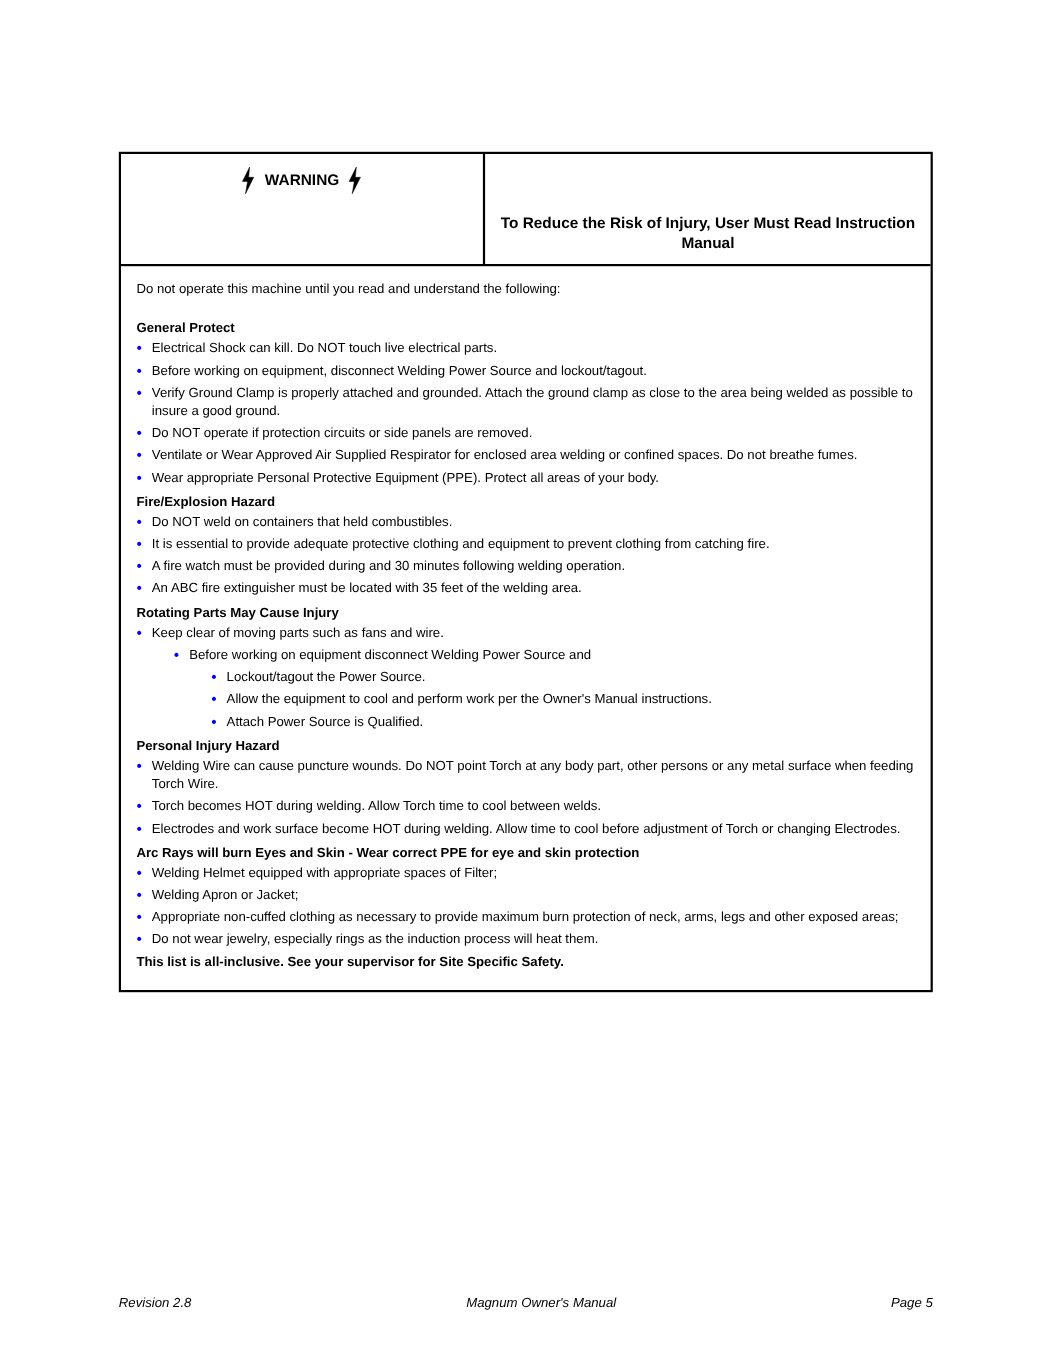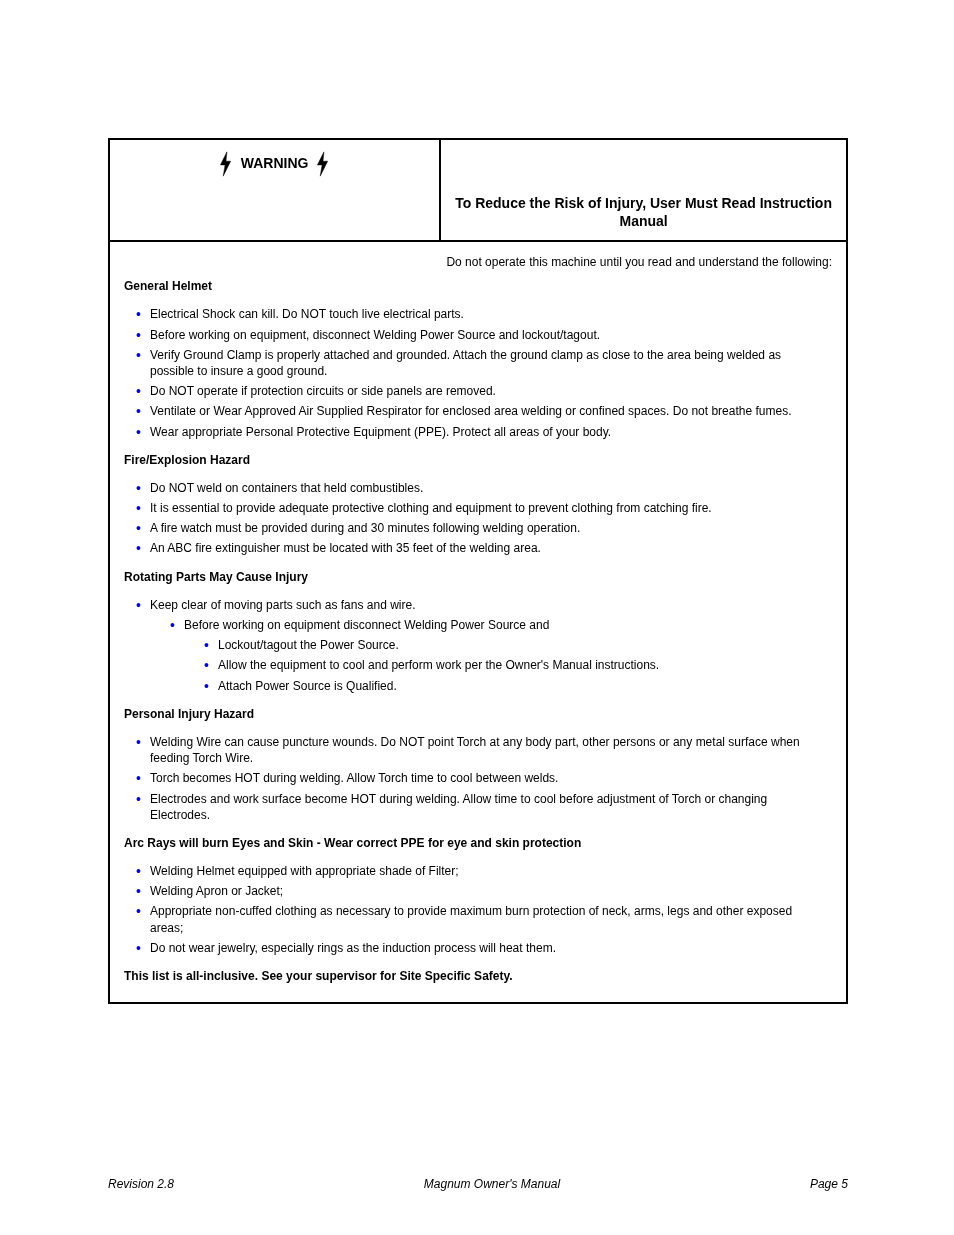--- a/index.html
+++ b/index.html
@@ -49,27 +49,26 @@
     width: 20px;
     height: 28px;
     vertical-align: middle;
   }
   .table-body {
     padding: 12px 14px 18px 14px;
     font-size: 12px;
     line-height: 1.35;
   }
   .intro {
-    margin-bottom: 8px;
-    text-align: right;
+    margin-bottom: 20px;
   }
   ul.bullets {
     list-style: none;
     padding-left: 0;
-    margin: 12px;
+    margin: 0;
   }
   ul.bullets > li {
     position: relative;
     padding-left: 14px;
     margin-bottom: 4px;
   }
   ul.bullets > li::before {
     content: "•";
     color: #0000ff;
     position: absolute;
@@ -124,21 +123,21 @@
           <path d="M 11 2 L 4 16 L 9 16 L 7 28 L 15 12 L 10 12 Z" fill="#000" stroke="#000" stroke-width="0.5"></path>
         </svg>
       </div>
       <div class="header-right">
         <span class="hdr-label">To Reduce the Risk of Injury, User Must Read Instruction Manual</span>
       </div>
     </div>
     <div class="table-body">
       <div class="intro">Do not operate this machine until you read and understand the following:</div>
 
-      <div class="section-title">General Helmet</div>
+      <div class="section-title">General Protect</div>
       <ul class="bullets">
         <li>Electrical Shock can kill. Do NOT touch live electrical parts.</li>
         <li>Before working on equipment, disconnect Welding Power Source and lockout/tagout.</li>
         <li>Verify Ground Clamp is properly attached and grounded. Attach the ground clamp as close to the area being welded as possible to insure a good ground.</li>
         <li>Do NOT operate if protection circuits or side panels are removed.</li>
         <li>Ventilate or Wear Approved Air Supplied Respirator for enclosed area welding or confined spaces. Do not breathe fumes.</li>
         <li>Wear appropriate Personal Protective Equipment (PPE). Protect all areas of your body.</li>
       </ul>
 
       <div class="section-title">Fire/Explosion Hazard</div>
@@ -168,21 +167,21 @@
 
       <div class="section-title">Personal Injury Hazard</div>
       <ul class="bullets">
         <li>Welding Wire can cause puncture wounds. Do NOT point Torch at any body part, other persons or any metal surface when feeding Torch Wire.</li>
         <li>Torch becomes HOT during welding. Allow Torch time to cool between welds.</li>
         <li>Electrodes and work surface become HOT during welding. Allow time to cool before adjustment of Torch or changing Electrodes.</li>
       </ul>
 
       <div class="section-title">Arc Rays will burn Eyes and Skin - Wear correct PPE for eye and skin protection</div>
       <ul class="bullets">
-        <li>Welding Helmet equipped with appropriate shade of Filter;</li>
+        <li>Welding Helmet equipped with appropriate spaces of Filter;</li>
         <li>Welding Apron or Jacket;</li>
         <li>Appropriate non-cuffed clothing as necessary to provide maximum burn protection of neck, arms, legs and other exposed areas;</li>
         <li>Do not wear jewelry, especially rings as the induction process will heat them.</li>
       </ul>
 
       <div class="closing">This list is all-inclusive. See your supervisor for Site Specific Safety.</div>
     </div>
   </div>
 
   <div class="footer">

